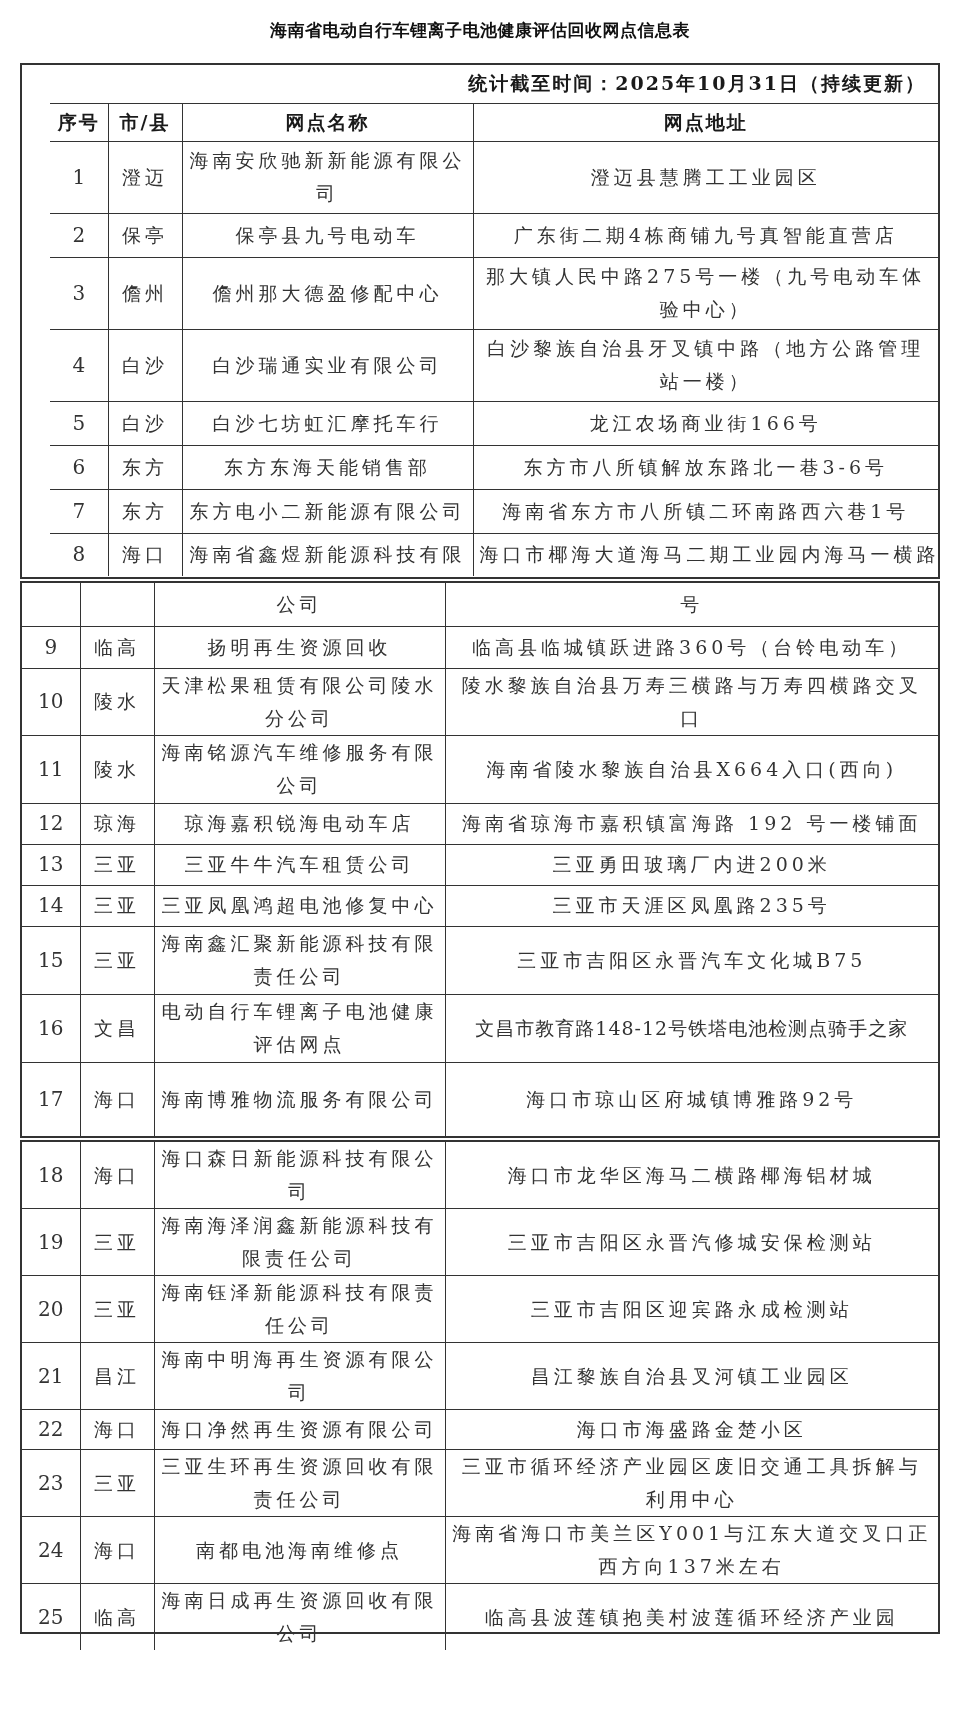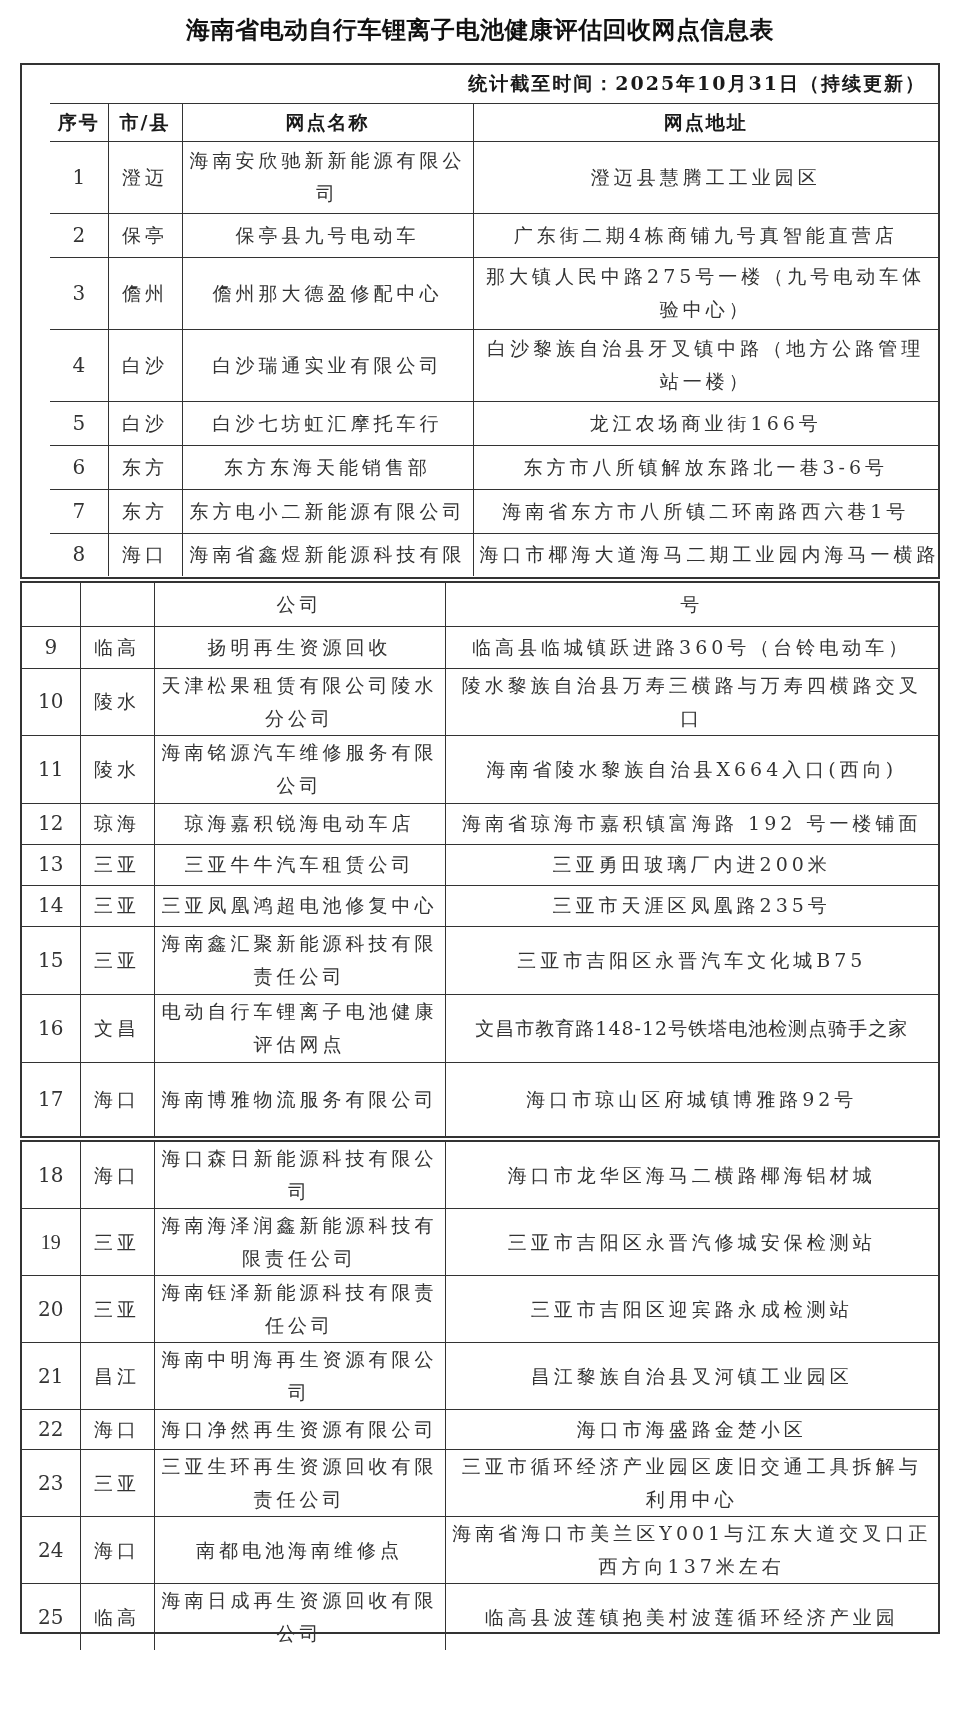--- a/index.html
+++ b/index.html
@@ -16,21 +16,21 @@
       color: #2a2a2a;
     }
     .title {
       position: absolute;
       left: 0;
       top: 10px;
       width: 960px;
       text-align: center;
       font-family: "DejaVu Serif", "Liberation Serif", serif;
       font-weight: bold;
-      font-size: 24px;
+      font-size: 17px;
       letter-spacing: 0.5px;
       color: #111111;
       line-height: 40px;
     }
     .block {
       position: absolute;
       left: 20px;
       width: 920px;
       border: 2px solid #333333;
       box-sizing: border-box;
@@ -232,21 +232,21 @@
         <col class="c-name">
         <col class="c-addr">
     </colgroup>
     <tbody>
         <tr style="height:65px;">
       <td class="num">18</td>
       <td>海口</td>
       <td class="name">海口森日新能源科技有限公司</td>
       <td class="addr">海口市龙华区海马二横路椰海铝材城</td>
     </tr>
-    <tr style="height:64px;font-family:Liberation Serif, serif;">
+    <tr style="height:64px;">
       <td class="num">19</td>
       <td>三亚</td>
       <td class="name">海南海泽润鑫新能源科技有限责任公司</td>
       <td class="addr">三亚市吉阳区永晋汽修城安保检测站</td>
     </tr>
     <tr style="height:65px;margin-top:32px;">
       <td class="num">20</td>
       <td>三亚</td>
       <td class="name">海南钰泽新能源科技有限责任公司</td>
       <td class="addr">三亚市吉阳区迎宾路永成检测站</td>

